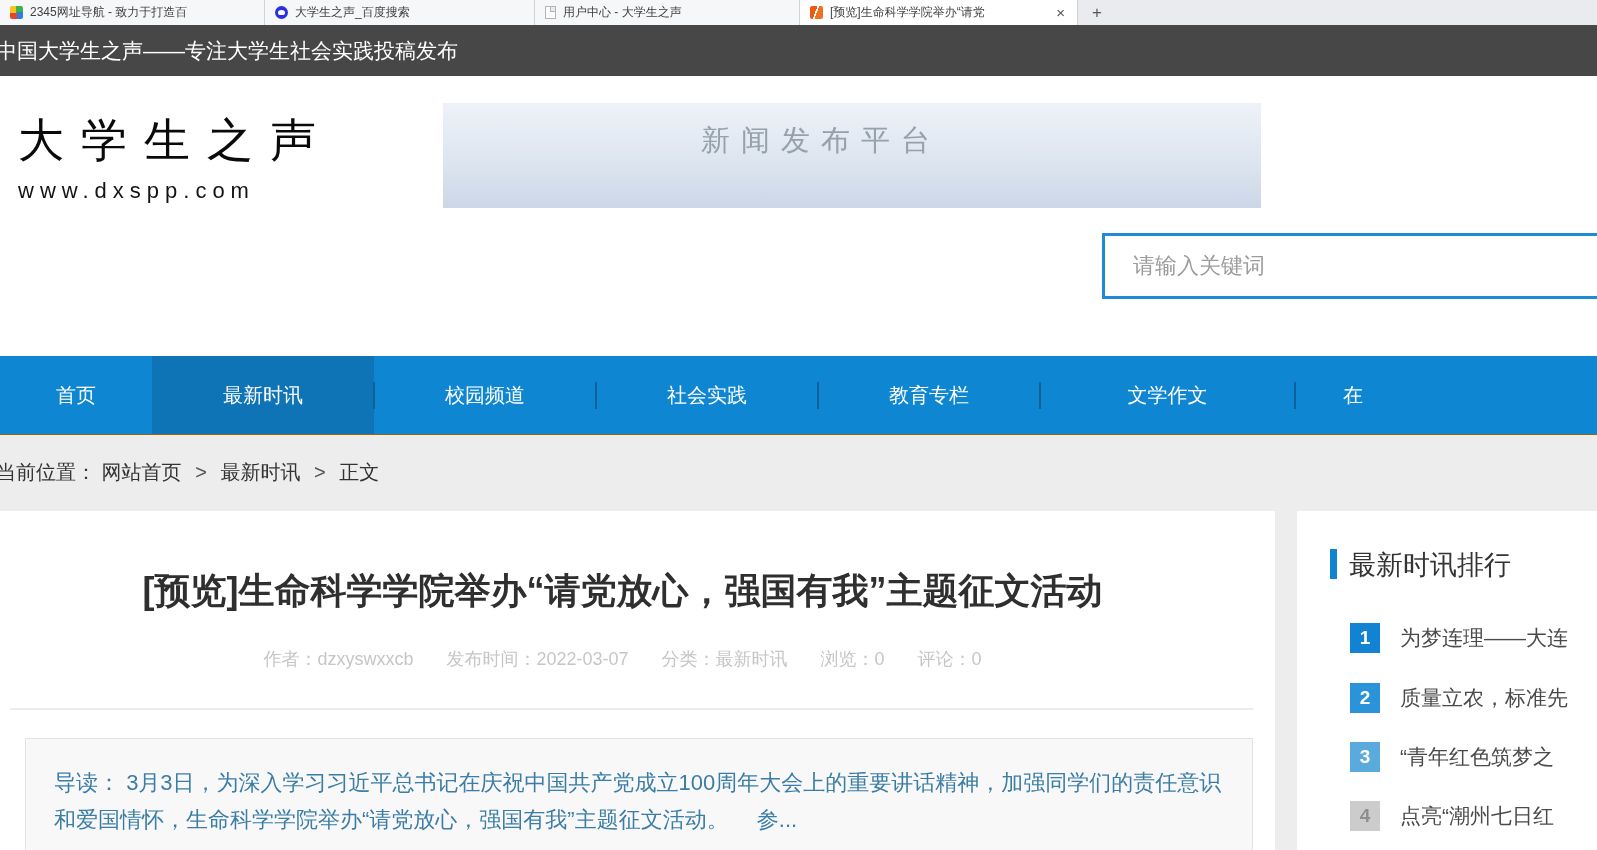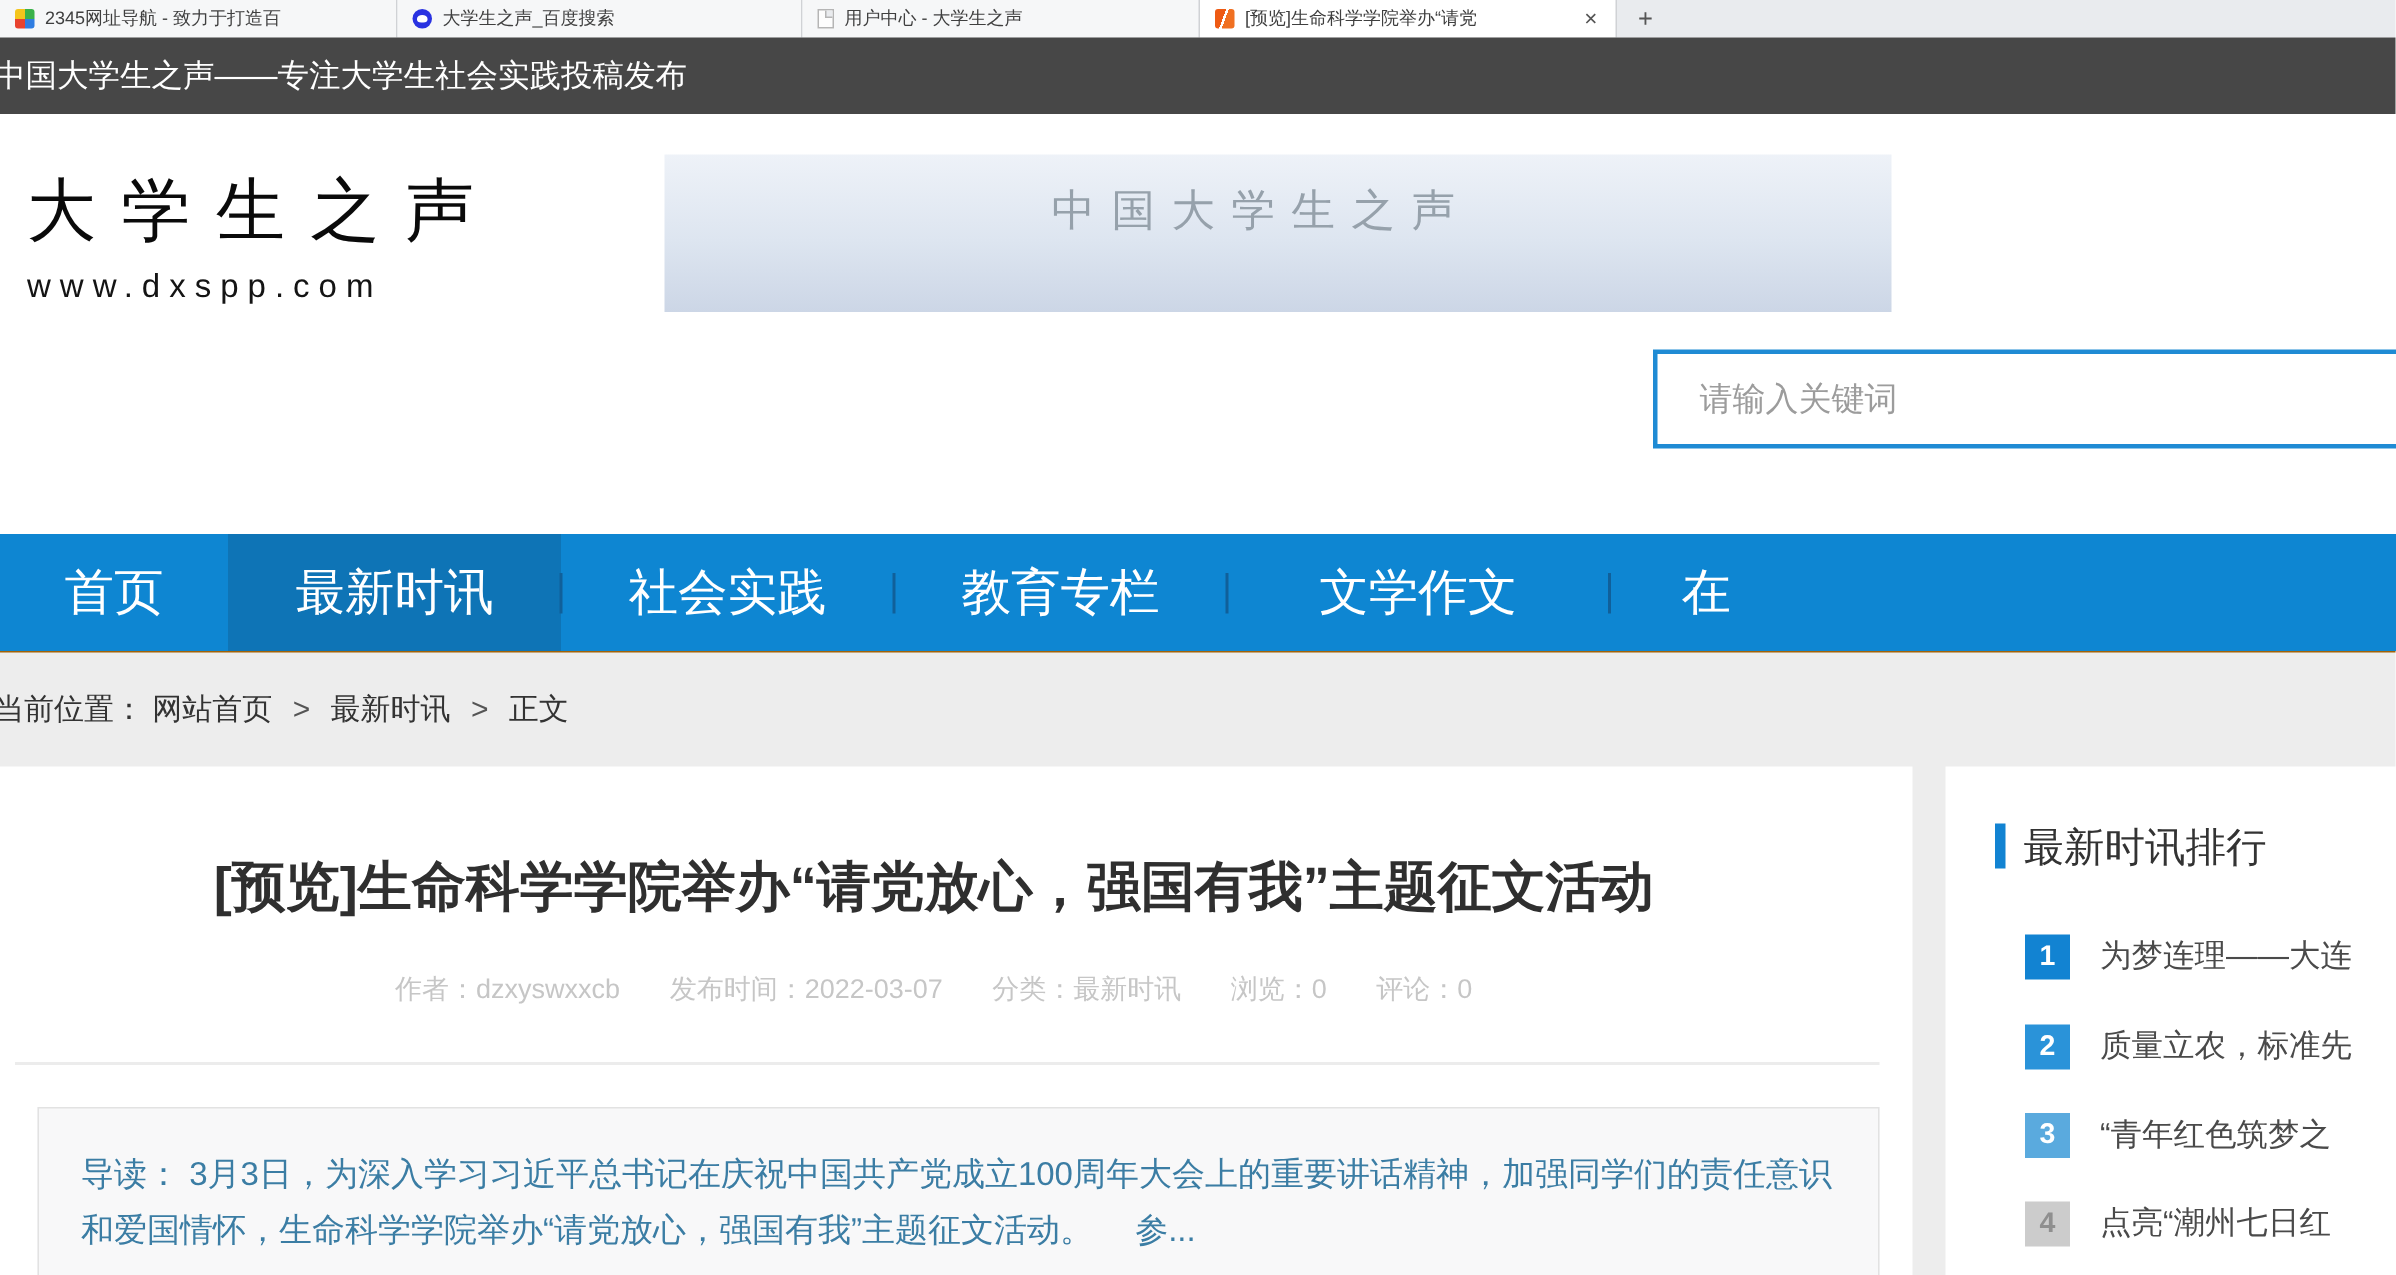--- a/index.html
+++ b/index.html
@@ -42,21 +42,21 @@
   .banner .b2 { position:absolute; left:305px; top:63px; font-size:29px; color:#96a1ab; letter-spacing:11px; }
   .searchwrap { position:absolute; left:1102px; top:157px; width:520px; height:66px; }
   .searchwrap input { width:100%; height:100%; border:3px solid #1f8bd4; outline:none;
     font-size:22px; padding-left:28px; color:#333; background:#fff;
     font-family:"Liberation Sans","DejaVu Sans",sans-serif; }
   .searchwrap input::placeholder { color:#9c9c9c; }
 
   
   .nav { position:absolute; left:0; top:356px; width:1700px; height:78px; background:#0e86d2; display:flex; }
   .nav-item { position:relative; height:78px; line-height:78px; text-align:center;
-    font-size:33px; color:#fff; cursor:pointer; white-space:nowrap; }
+    font-size:20px; color:#fff; cursor:pointer; white-space:nowrap; }
   .nav-item.n0 { width:152px; }
   .nav-item.n1, .nav-item.n2, .nav-item.n3, .nav-item.n4, .nav-item.n5 { width:222px; }
   .nav-item.n6 { width:255px; }
   .nav-item.n7 { width:222px; text-align:left; padding-left:48px; }
   .nav-item:not(.n0)::before { content:""; position:absolute; left:-1px; top:26px;
     width:2px; height:27px; background:#10609a; }
   .nav-item.active { background:#0e74b6; }
   .nav-item.active::before { display:none; }
 
   
@@ -120,30 +120,31 @@
 <div class="topbar">
   <span>中国大学生之声——专注大学生社会实践投稿发布</span>
 </div>
 
 <div class="siteheader">
   <div class="logo">
     <div class="logo-title">大学生之声</div>
     <div class="logo-url">www.dxspp.com</div>
   </div>
   <div class="banner">
-    <div class="b1">中国大学生之声</div>
+    <div class="b1">新闻发布平台</div>
   </div>
   <div class="searchwrap">
     <input type="text" placeholder="请输入关键词" style="">
   </div>
 </div>
 
 <div class="nav">
   <div class="nav-item n0">首页</div>
   <div class="nav-item n1 active">最新时讯</div>
+  <div class="nav-item n2">校园频道</div>
   <div class="nav-item n3">社会实践</div>
   <div class="nav-item n4">教育专栏</div>
   <div class="nav-item n6">文学作文</div>
   <div class="nav-item n7">在</div>
 </div>
 
 <div class="pagebg">
 
   <div class="breadcrumb">
     <span>当前位置：</span>

